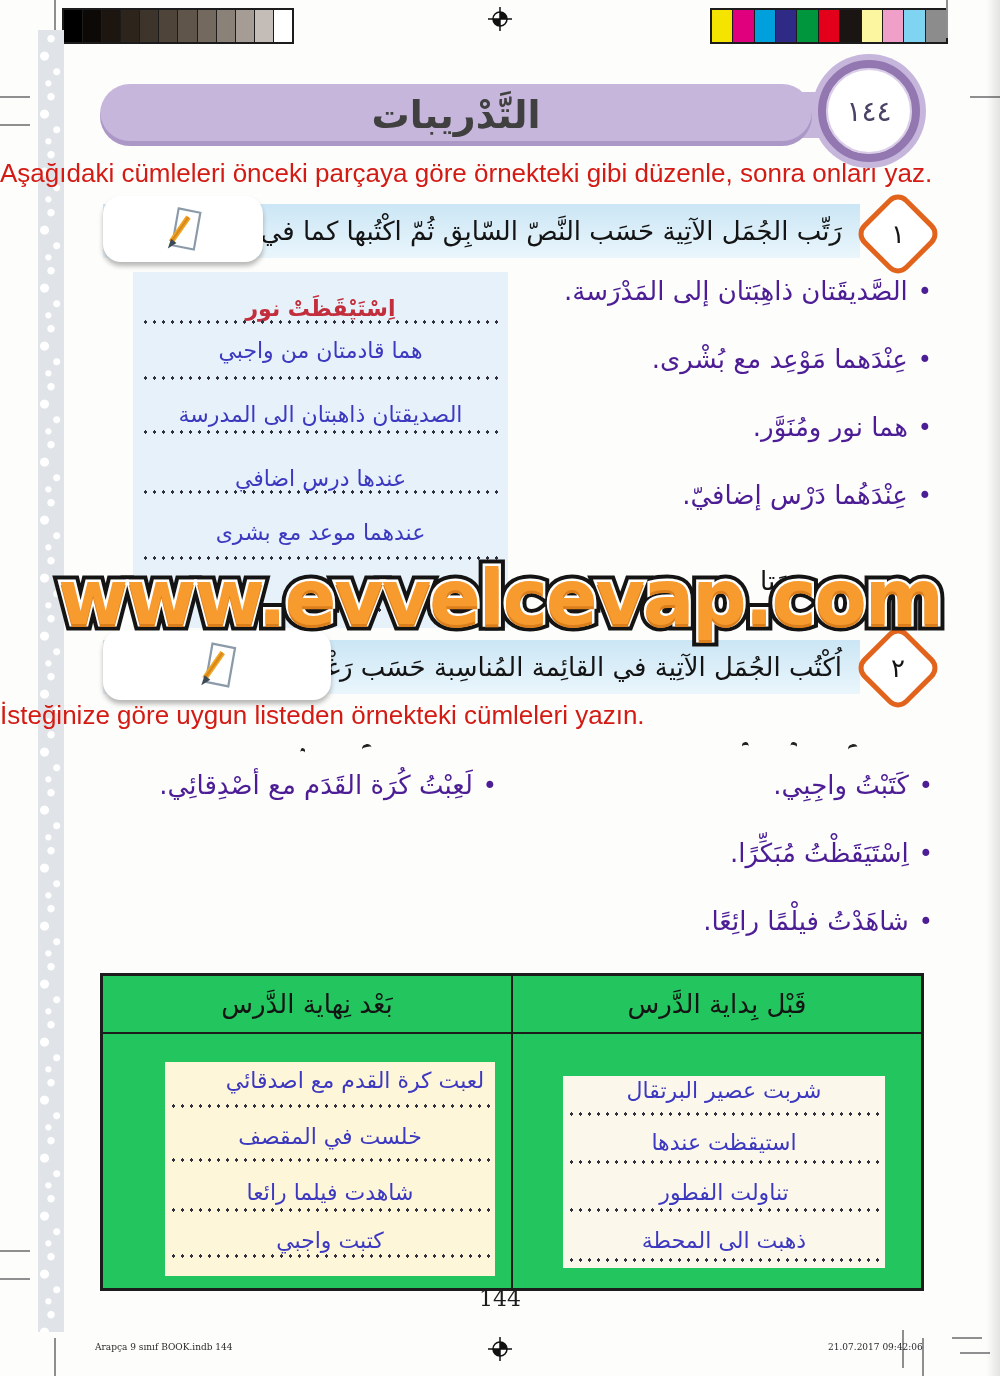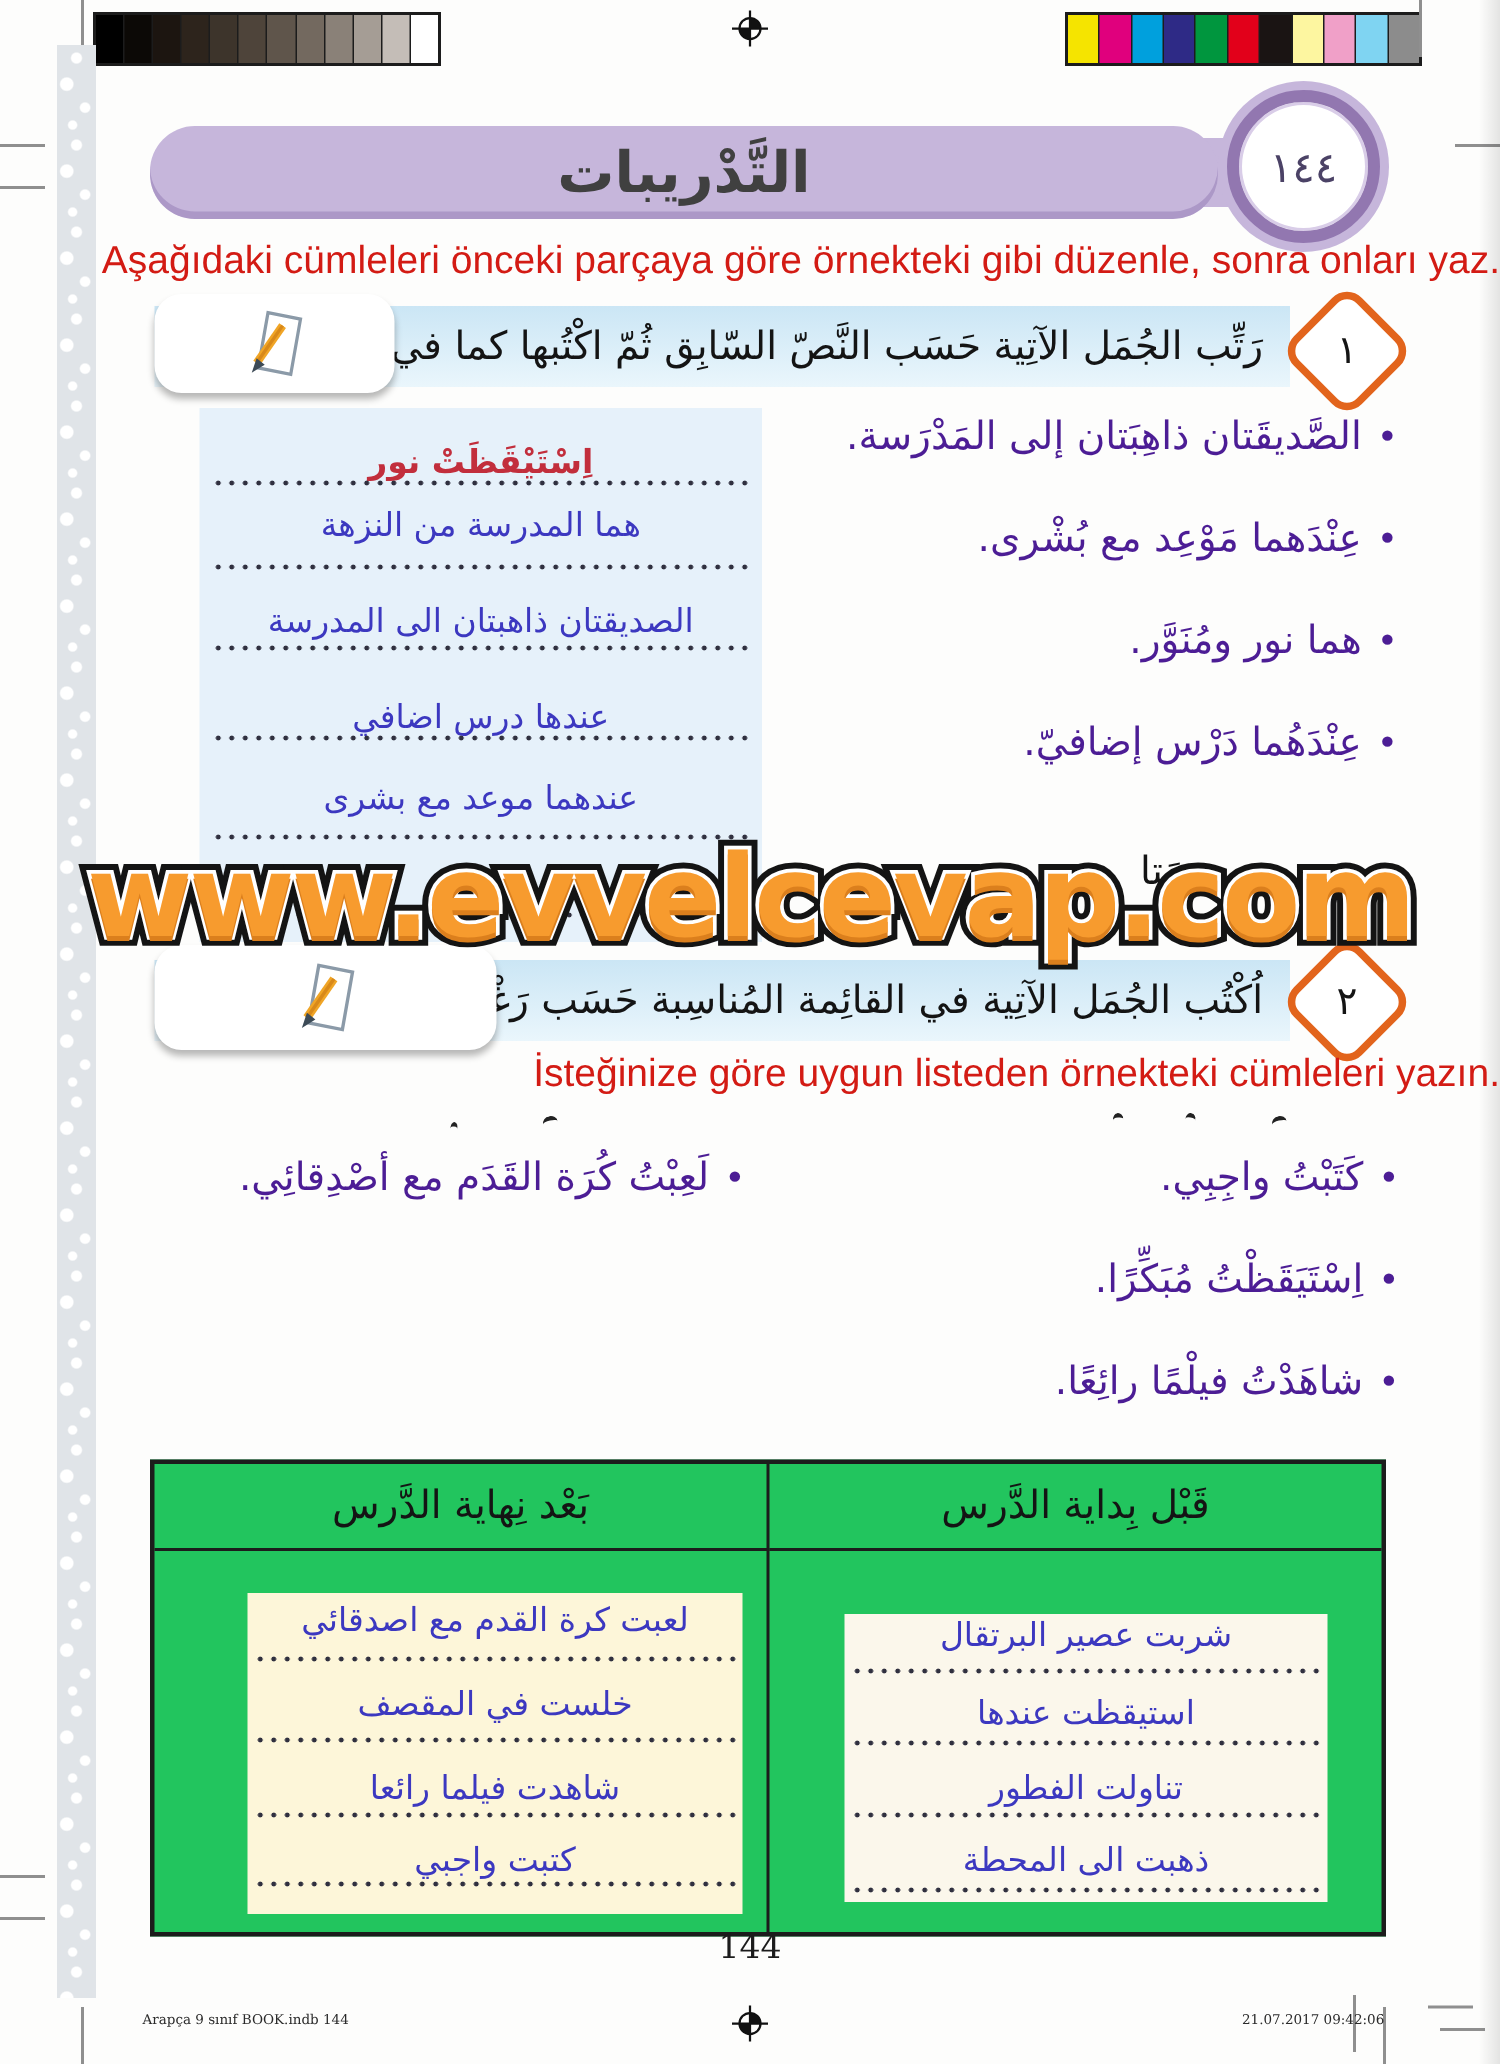--- a/index.html
+++ b/index.html
@@ -38,21 +38,21 @@
     border-radius:30px;display:flex;align-items:center;justify-content:center;
     box-shadow:inset 0 -5px 0 rgba(140,115,175,.45);}
   .banner span{color:#404040;font-size:38px;font-weight:bold;line-height:62px;}
   .banner-connector{position:absolute;left:780px;top:92px;width:70px;height:46px;background:#c6b6db;}
   .page-badge{position:absolute;left:818px;top:60px;width:86px;height:86px;border-radius:50%;
     background:#ffffff;border:8px solid #9277b0;box-shadow:0 0 0 6px #c6b6db, inset 0 0 0 2px #d9cde8;
     display:flex;align-items:center;justify-content:center;}
   .page-badge span{font-size:28px;color:#4b4266;}
 
   
-  .tr-line{position:absolute;left:0;width:1000px;text-align:right;color:#d31b14;
+  .tr-line{position:absolute;left:0;width:1000px;text-align:left;color:#d31b14;
     font-family:"Liberation Sans",sans-serif;font-size:26px;font-weight:500;}
   .tr1{top:158px;}
   .tr2{top:700px;}
 
   
   .ex-strip{position:absolute;left:103px;width:757px;height:54px;
     background:linear-gradient(#cbe6f5,#eaf6fc);display:flex;align-items:center;justify-content:flex-end;}
   .ex-strip span{font-size:26px;color:#141414;padding:0 18px;line-height:54px;}
   .ex1-strip{top:204px;}
   .ex2-strip{top:640px;}
@@ -112,21 +112,21 @@
   .answer-table .th.left{left:0;width:408px;border-right:2px solid #1c1c1c;}
   .answer-table .th.right{left:410px;width:408px;}
   .answer-table .td{position:absolute;top:58px;height:254px;}
   .answer-table .td.left{left:0;width:408px;border-right:2px solid #1c1c1c;}
   .answer-table .td.right{left:410px;width:408px;}
   .panel{position:absolute;}
   .panel .hw{position:absolute;left:0;width:100%;text-align:center;font-size:22px;}
   .panel .dots{left:4px;right:4px;width:auto;}
   .panel-left{left:62px;top:28px;width:330px;height:214px;background:#fdf6d9;}
   .panel-right{left:50px;top:42px;width:322px;height:192px;background:#fbf7eb;}
-  .pl-t1{top:6px;}  .pl-d1{top:42px;}
+  .pl-t1{top:6px;padding-left:25px;}  .pl-d1{top:42px;}
   .pl-t2{top:62px;} .pl-d2{top:96px;}
   .pl-t3{top:118px;}.pl-d3{top:146px;}
   .pl-t4{top:166px;}.pl-d4{top:192px;}
   .pr-t1{top:2px;}  .pr-d1{top:36px;}
   .pr-t2{top:54px;} .pr-d2{top:84px;}
   .pr-t3{top:104px;}.pr-d3{top:132px;}
   .pr-t4{top:152px;}.pr-d4{top:182px;}
 
   
   .page-number{position:absolute;left:0;top:1286px;width:1000px;text-align:center;
@@ -225,21 +225,21 @@
   <ul class="bullets ex1-bullets" dir="rtl">
     <li><span class="blt">•</span><span>الصَّديقَتان ذاهِبَتان إلى المَدْرَسة.</span></li>
     <li><span class="blt">•</span><span>عِنْدَهما مَوْعِد مع بُشْرى.</span></li>
     <li><span class="blt">•</span><span>هما نور ومُنَوَّر.</span></li>
     <li><span class="blt">•</span><span>عِنْدَهُما دَرْس إضافيّ.</span></li>
   </ul>
 
   <div class="answer-box" dir="rtl">
     <span class="hw red ab-t1">اِسْتَيْقَظَتْ نور</span>
     <div class="dots ab-d1"></div>
-    <span class="hw blue ab-t2">هما المدرسة من النزهة</span>
+    <span class="hw blue ab-t2">هما قادمتان من واجبي</span>
     <div class="dots ab-d2"></div>
     <span class="hw blue ab-t3">الصديقتان ذاهبتان الى المدرسة</span>
     <div class="dots ab-d3"></div>
     <span class="hw blue ab-t4">عندها درس اضافي</span>
     <div class="dots ab-d4"></div>
     <span class="hw blue ab-t5">عندهما موعد مع بشرى</span>
     <div class="dots ab-d5"></div>
     <div class="dots ab-d6"></div>
   </div>
 

